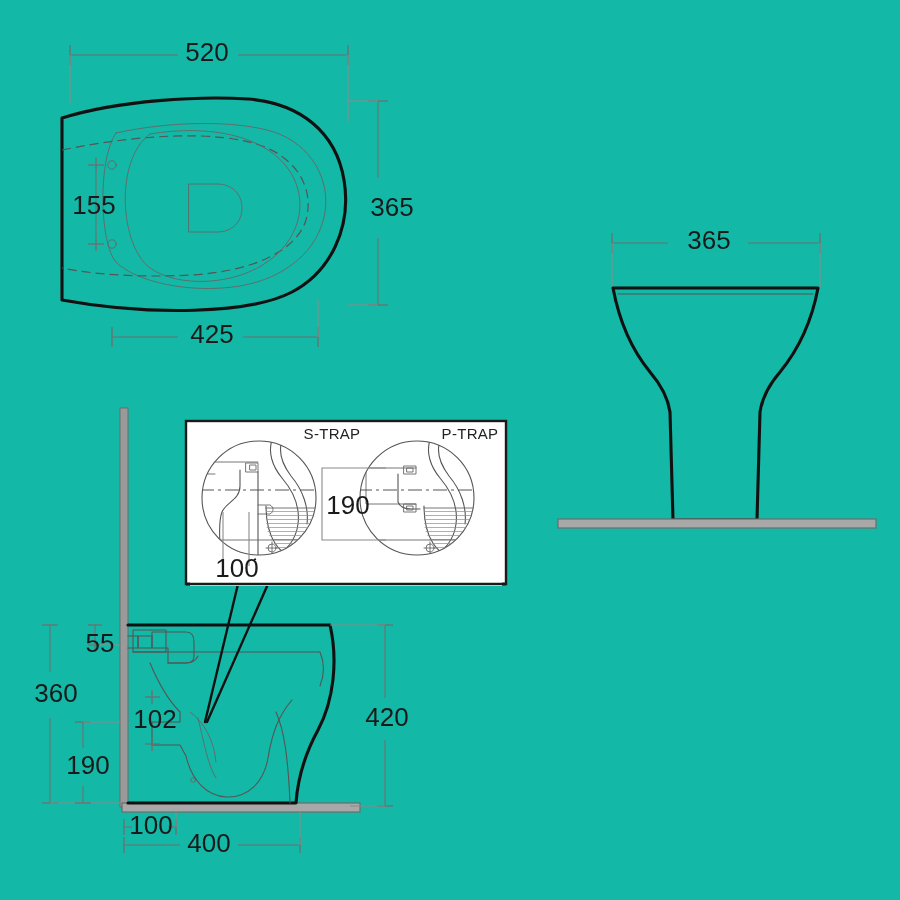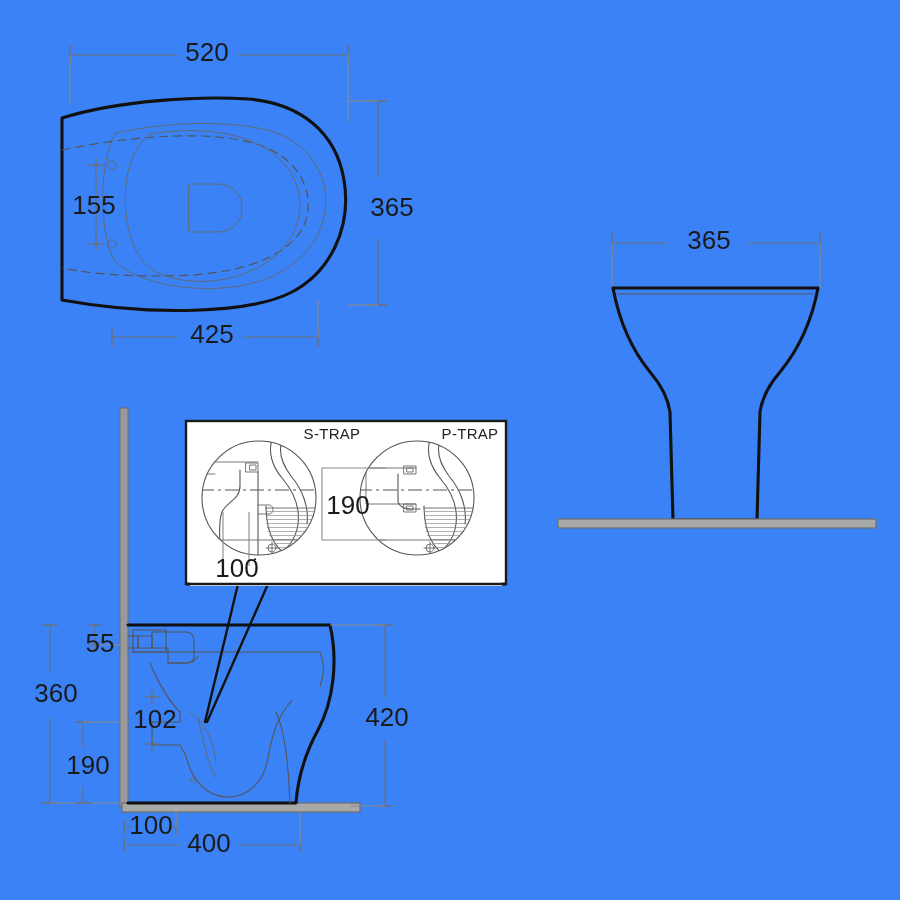--- a/index.html
+++ b/index.html
@@ -8,21 +8,21 @@
     padding: 0;
     background: #ffffff;
   }
   body {
     font-family: "Liberation Sans", sans-serif;
   }
   #sheet {
     position: relative;
     width: 900px;
     height: 900px;
-    background: #3b82f6;
+    background: #14b8a6;
     overflow: hidden;
   }
   #sheet svg {
     display: block;
     width: 900px;
     height: 900px;
   }
   .dimtext {
     font-family: "Liberation Sans", sans-serif;
     font-size: 26px;

